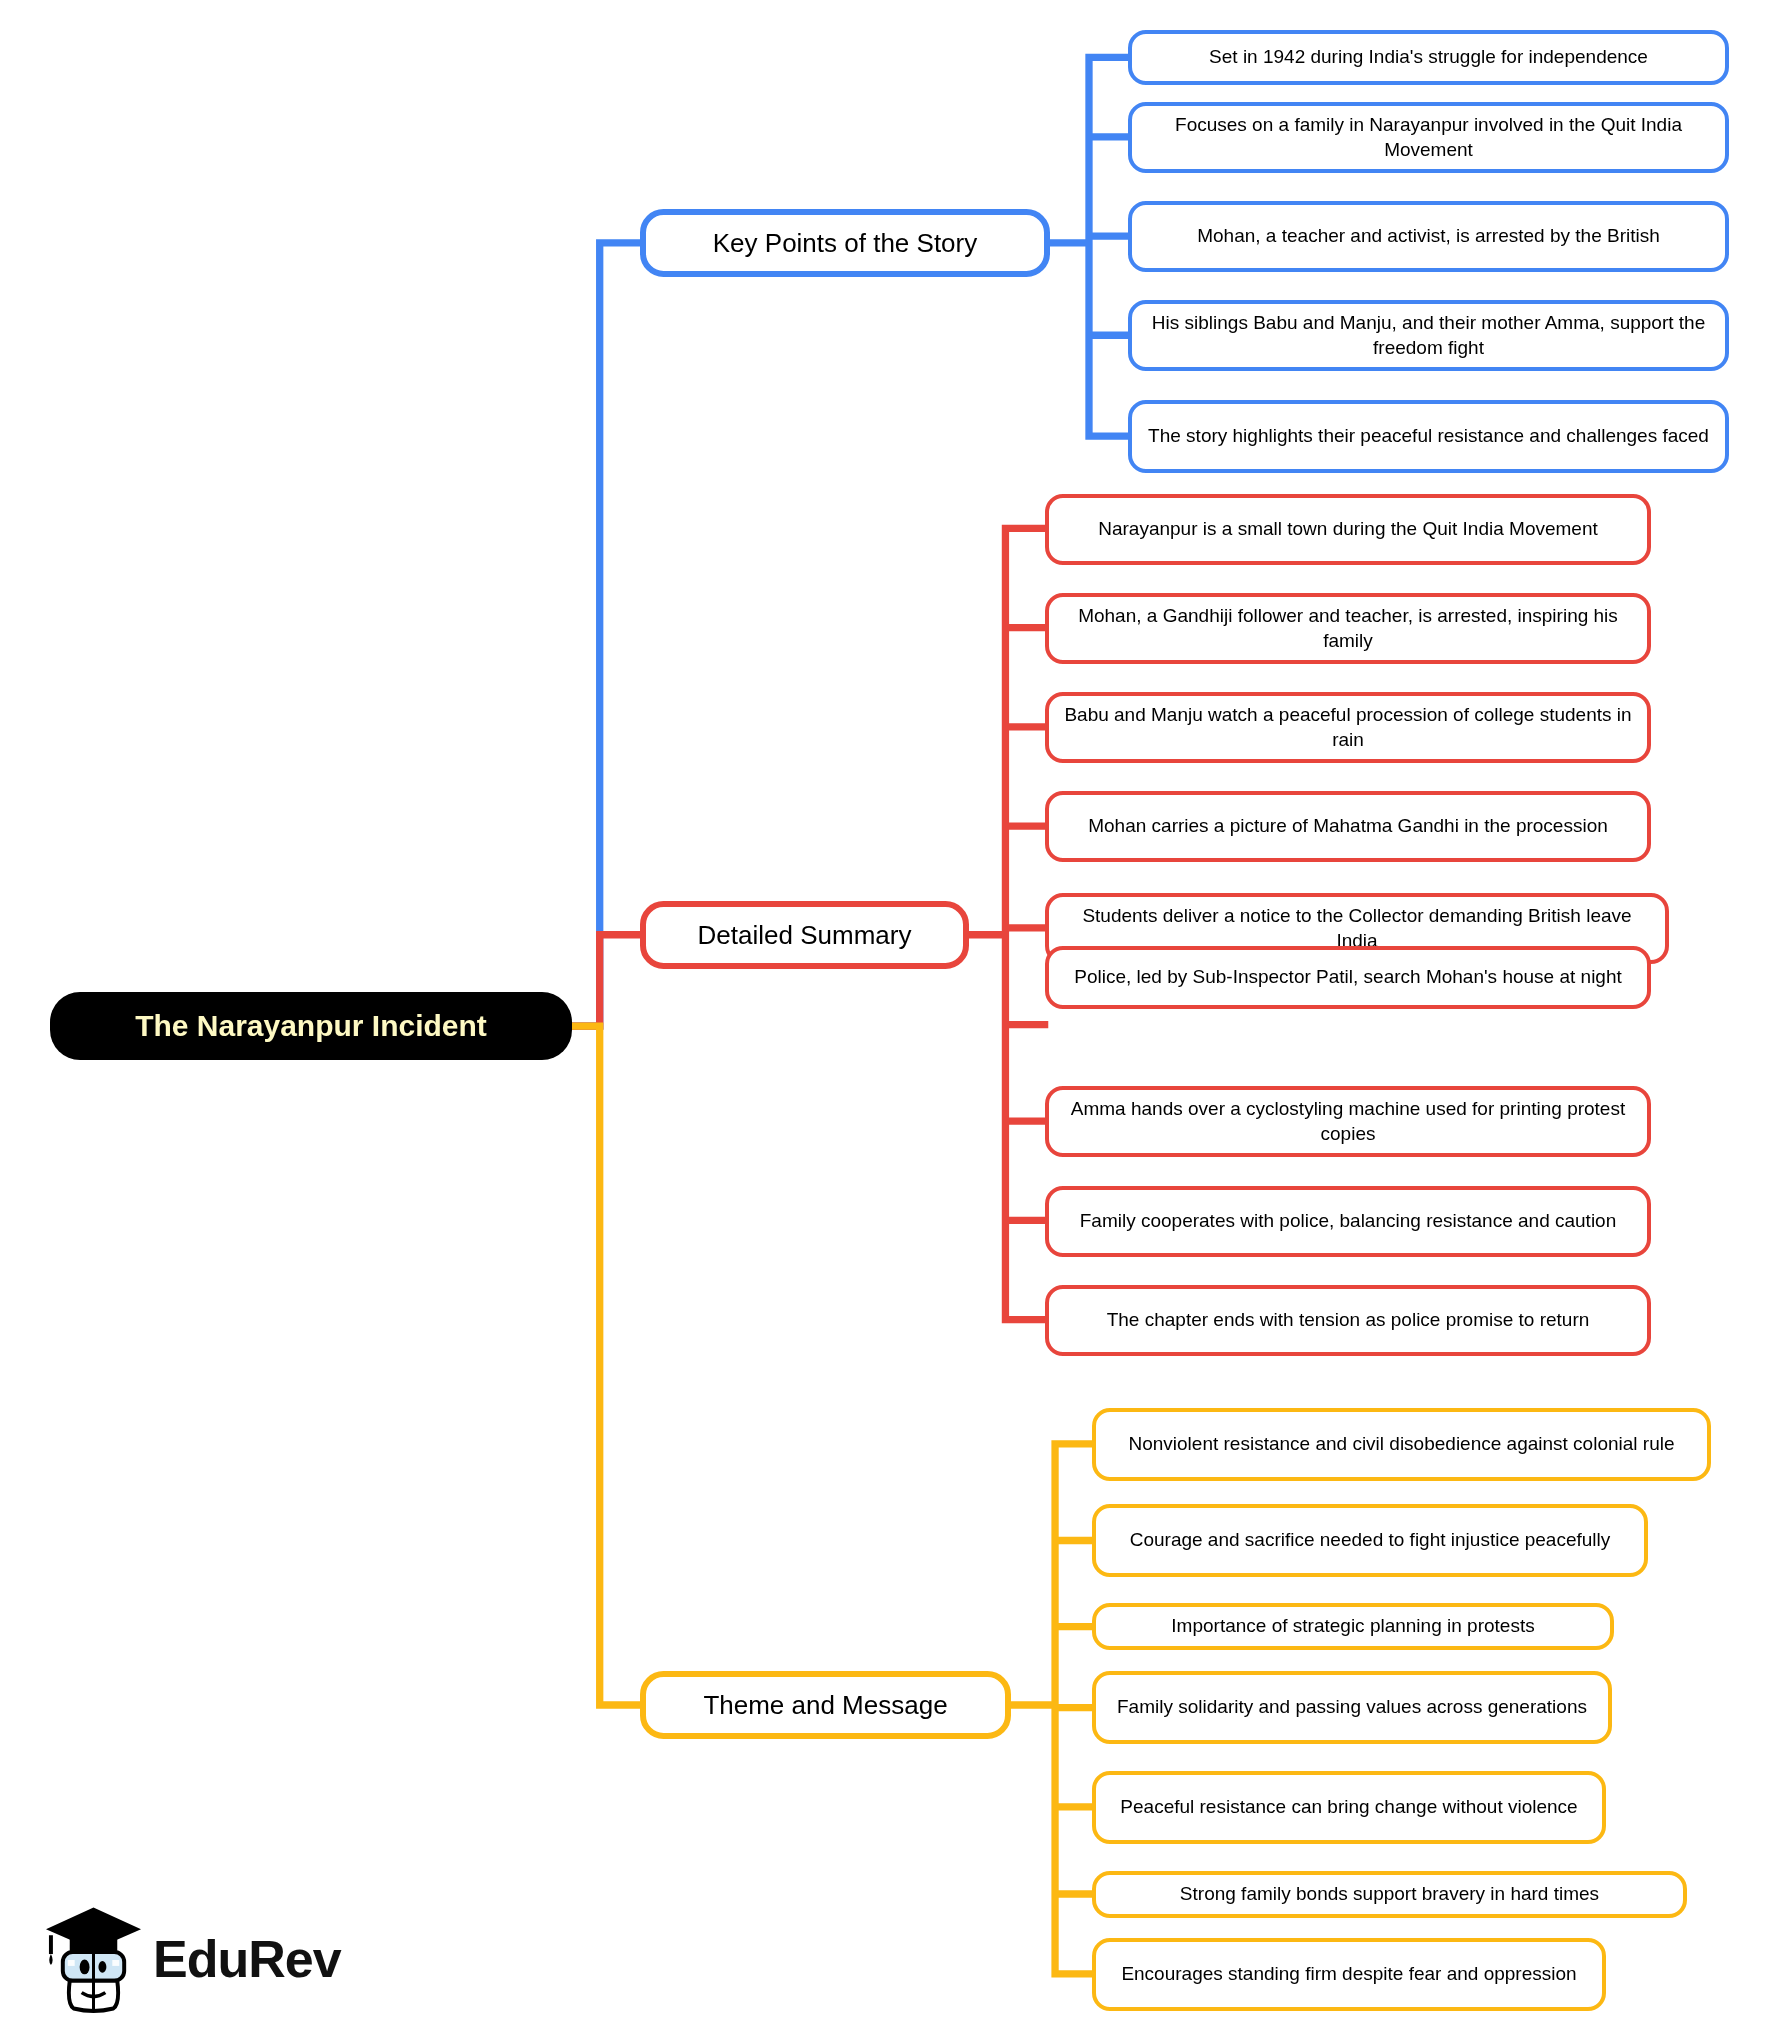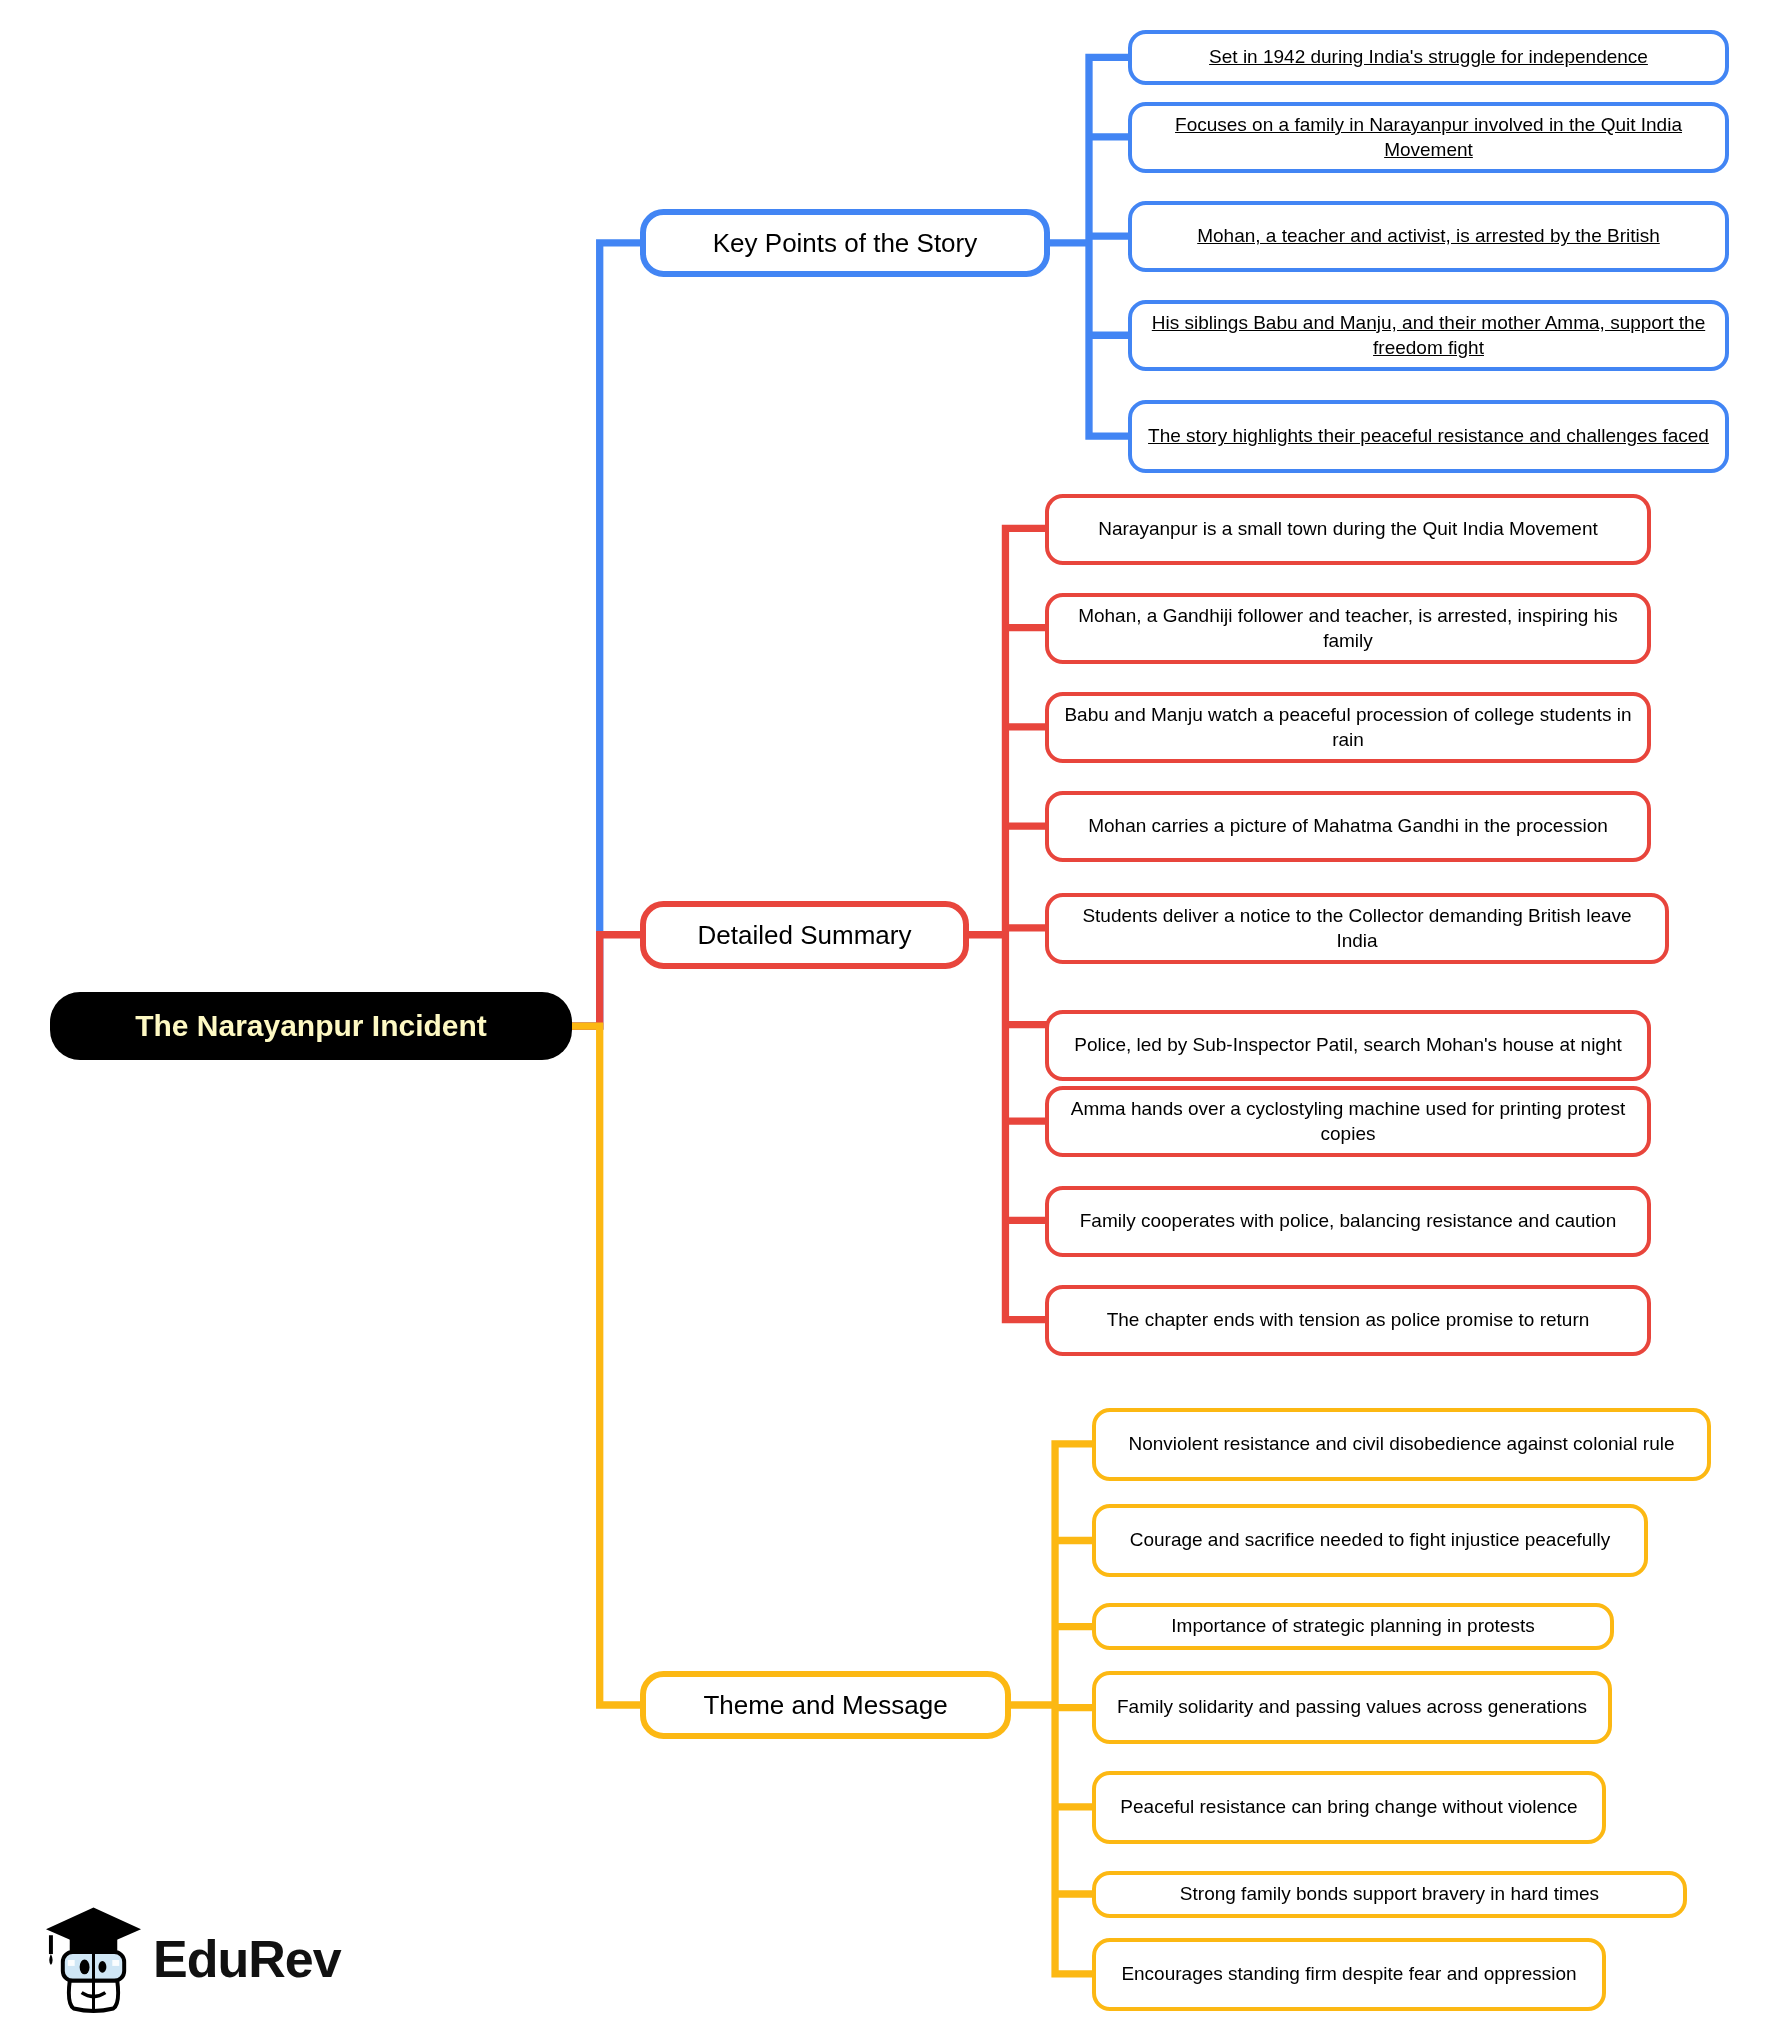--- a/index.html
+++ b/index.html
@@ -18,21 +18,21 @@
     display:flex;align-items:center;justify-content:center;
     text-align:center;color:#000;
     box-sizing:border-box;
   }
   .leaf{
     border-radius:18px;
     font-size:19px;line-height:24.5px;
     padding:0 14.6px;
     border:4.7px solid #000;
   }
-  .leaf.b{border-color:#4285F4;text-decoration:underline;}
+  .leaf.b{border-color:#4285F4;}
   .leaf.r{border-color:#E8453C;}
   .leaf.y{border-color:#FCB813;}
   .branch-label{
     border-radius:23.5px;
     font-size:26px;line-height:29px;
     padding:0 24px;
     border:6.8px solid #000;
   }
   .branch-label.b{border-color:#4285F4;}
   .branch-label.r{border-color:#E8453C;}
@@ -126,21 +126,21 @@
   </div>
   <div class="node leaf r" style="left:1045px;top:692px;width:606px;height:71px">
     <span>Babu and Manju watch a peaceful procession of college students in rain</span>
   </div>
   <div class="node leaf r" style="left:1045px;top:791px;width:606px;height:71px">
     <span>Mohan carries a picture of Mahatma Gandhi in the procession</span>
   </div>
   <div class="node leaf r" style="left:1045px;top:893px;width:624px;height:71px">
     <span>Students deliver a notice to the Collector demanding British leave India</span>
   </div>
-  <div class="node leaf r" style="left:1045px;top:1010px;width:606px;height:71px">
+  <div class="node leaf r" style="left:1045px;top:946px;width:606px;height:63px">
     <span>Police, led by Sub-Inspector Patil, search Mohan's house at night</span>
   </div>
   <div class="node leaf r" style="left:1045px;top:1086px;width:606px;height:71px">
     <span>Amma hands over a cyclostyling machine used for printing protest copies</span>
   </div>
   <div class="node leaf r" style="left:1045px;top:1186px;width:606px;height:71px">
     <span>Family cooperates with police, balancing resistance and caution</span>
   </div>
   <div class="node leaf r" style="left:1045px;top:1285px;width:606px;height:71px">
     <span>The chapter ends with tension as police promise to return</span>

